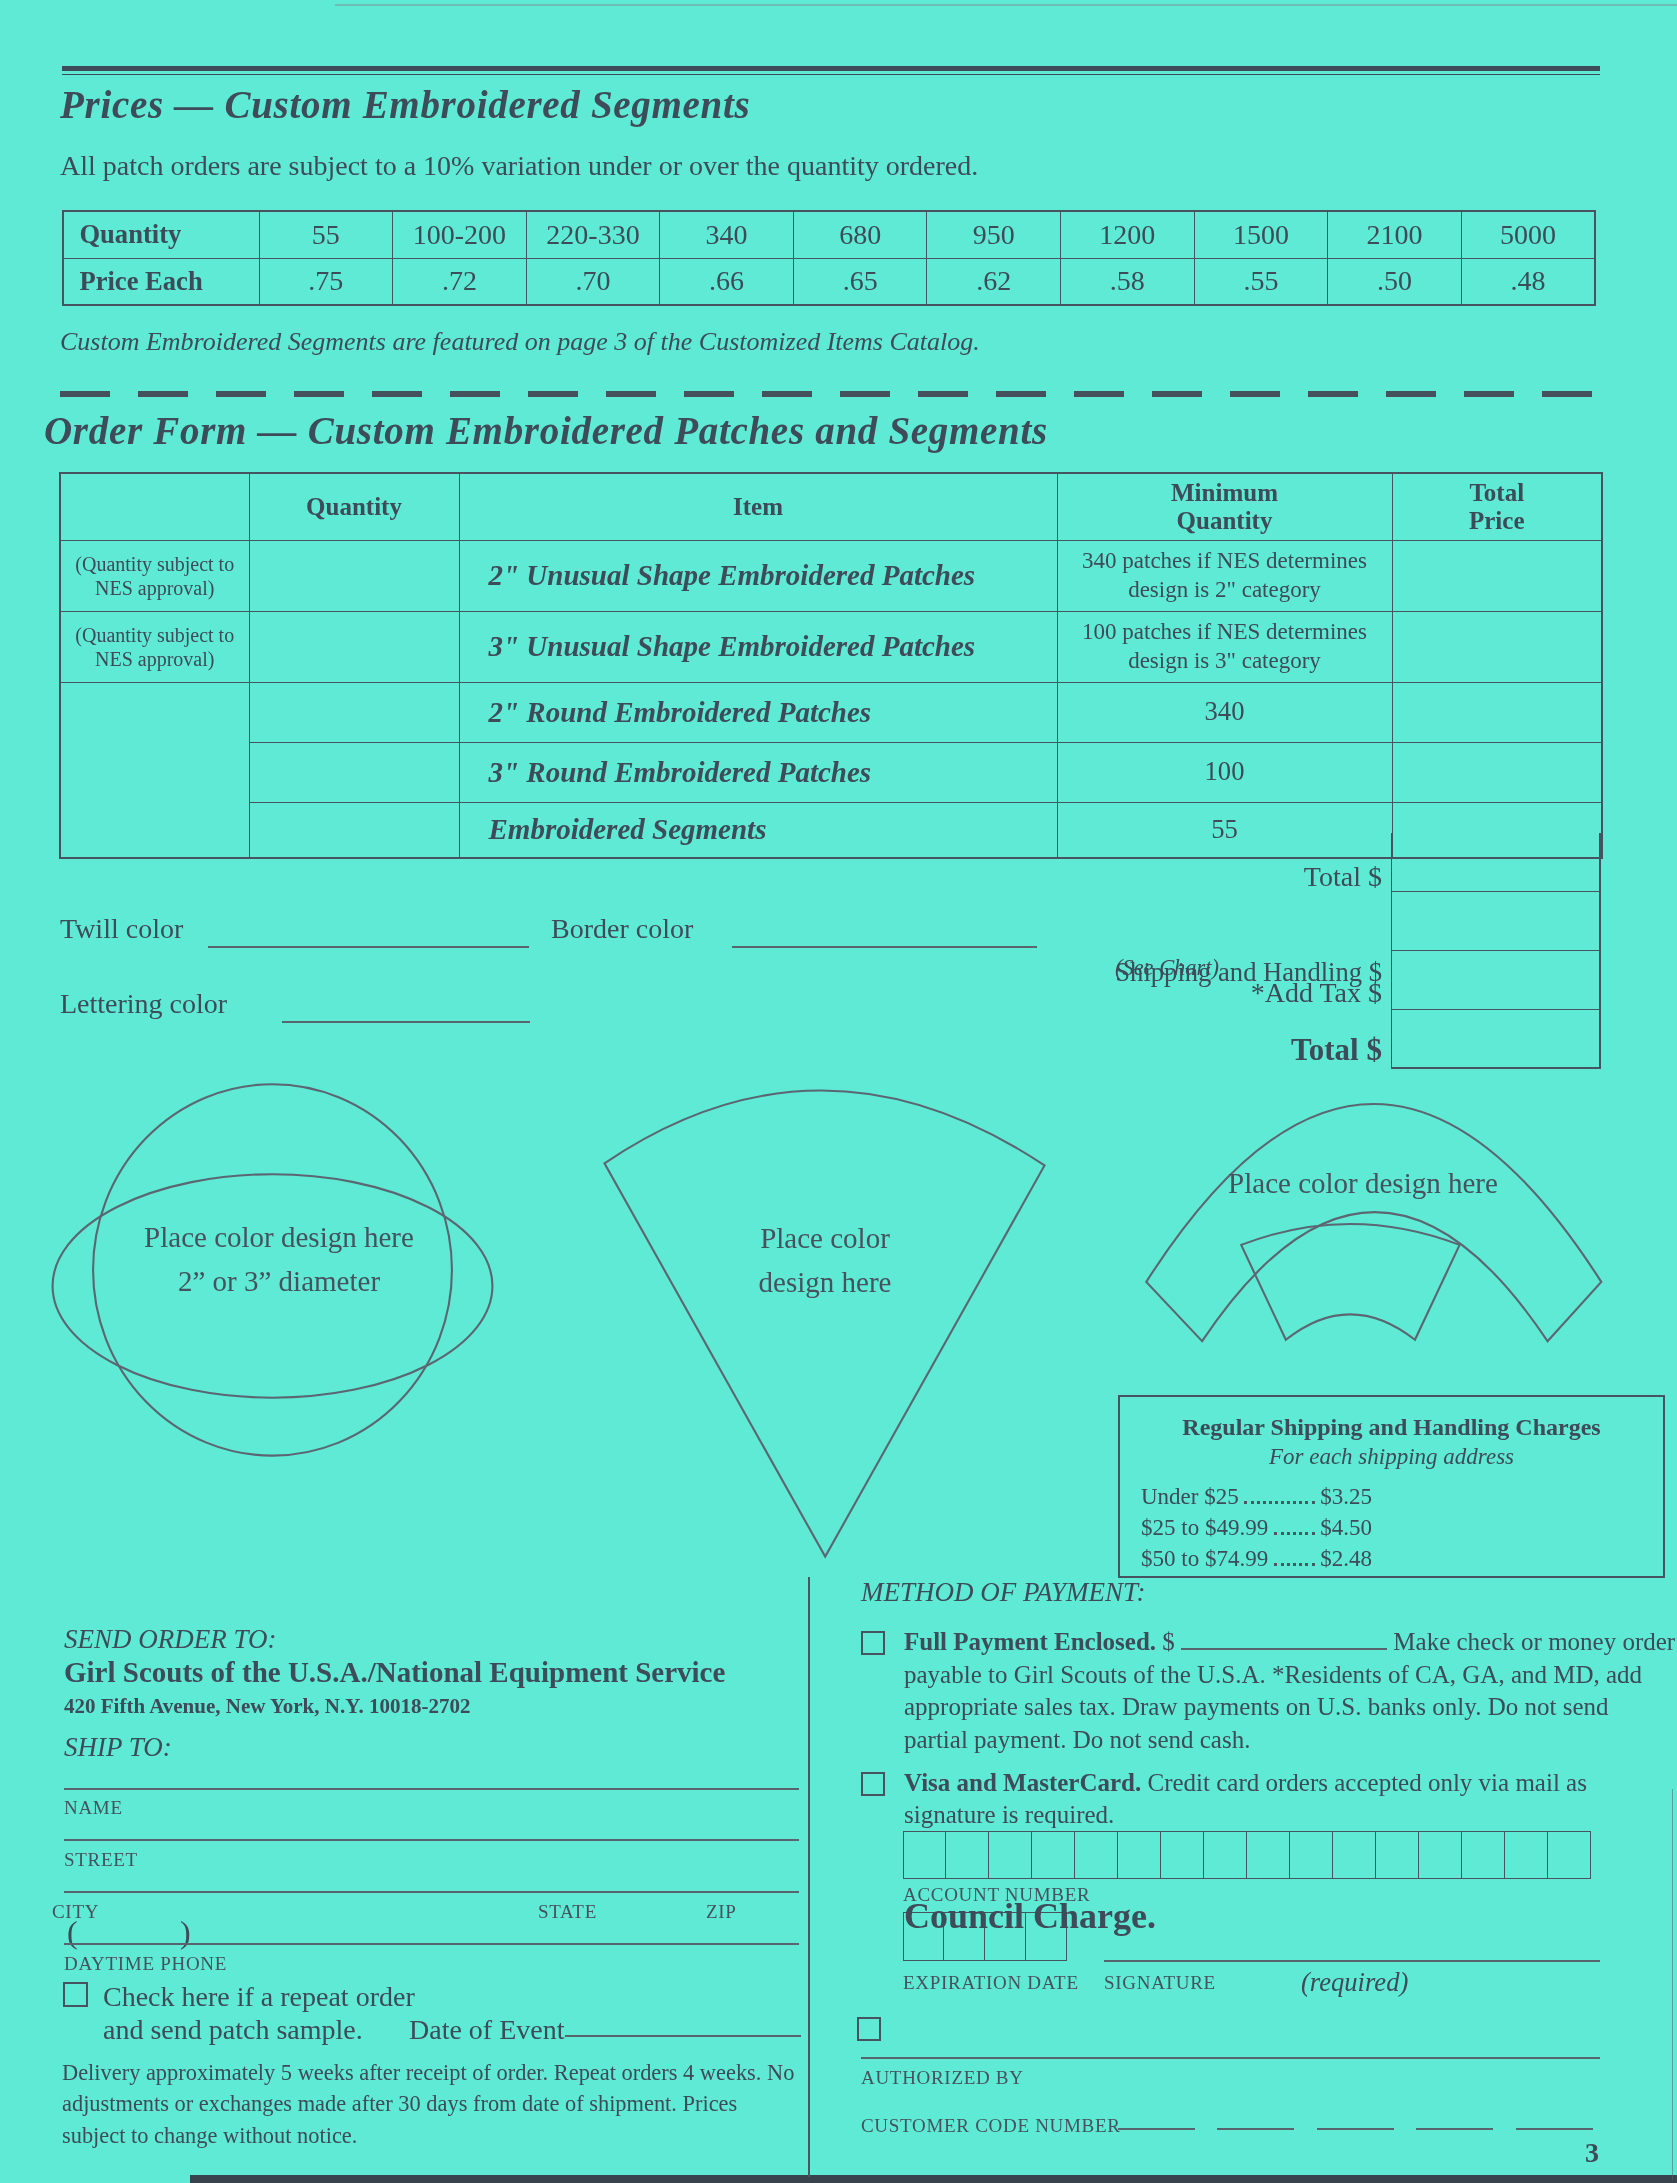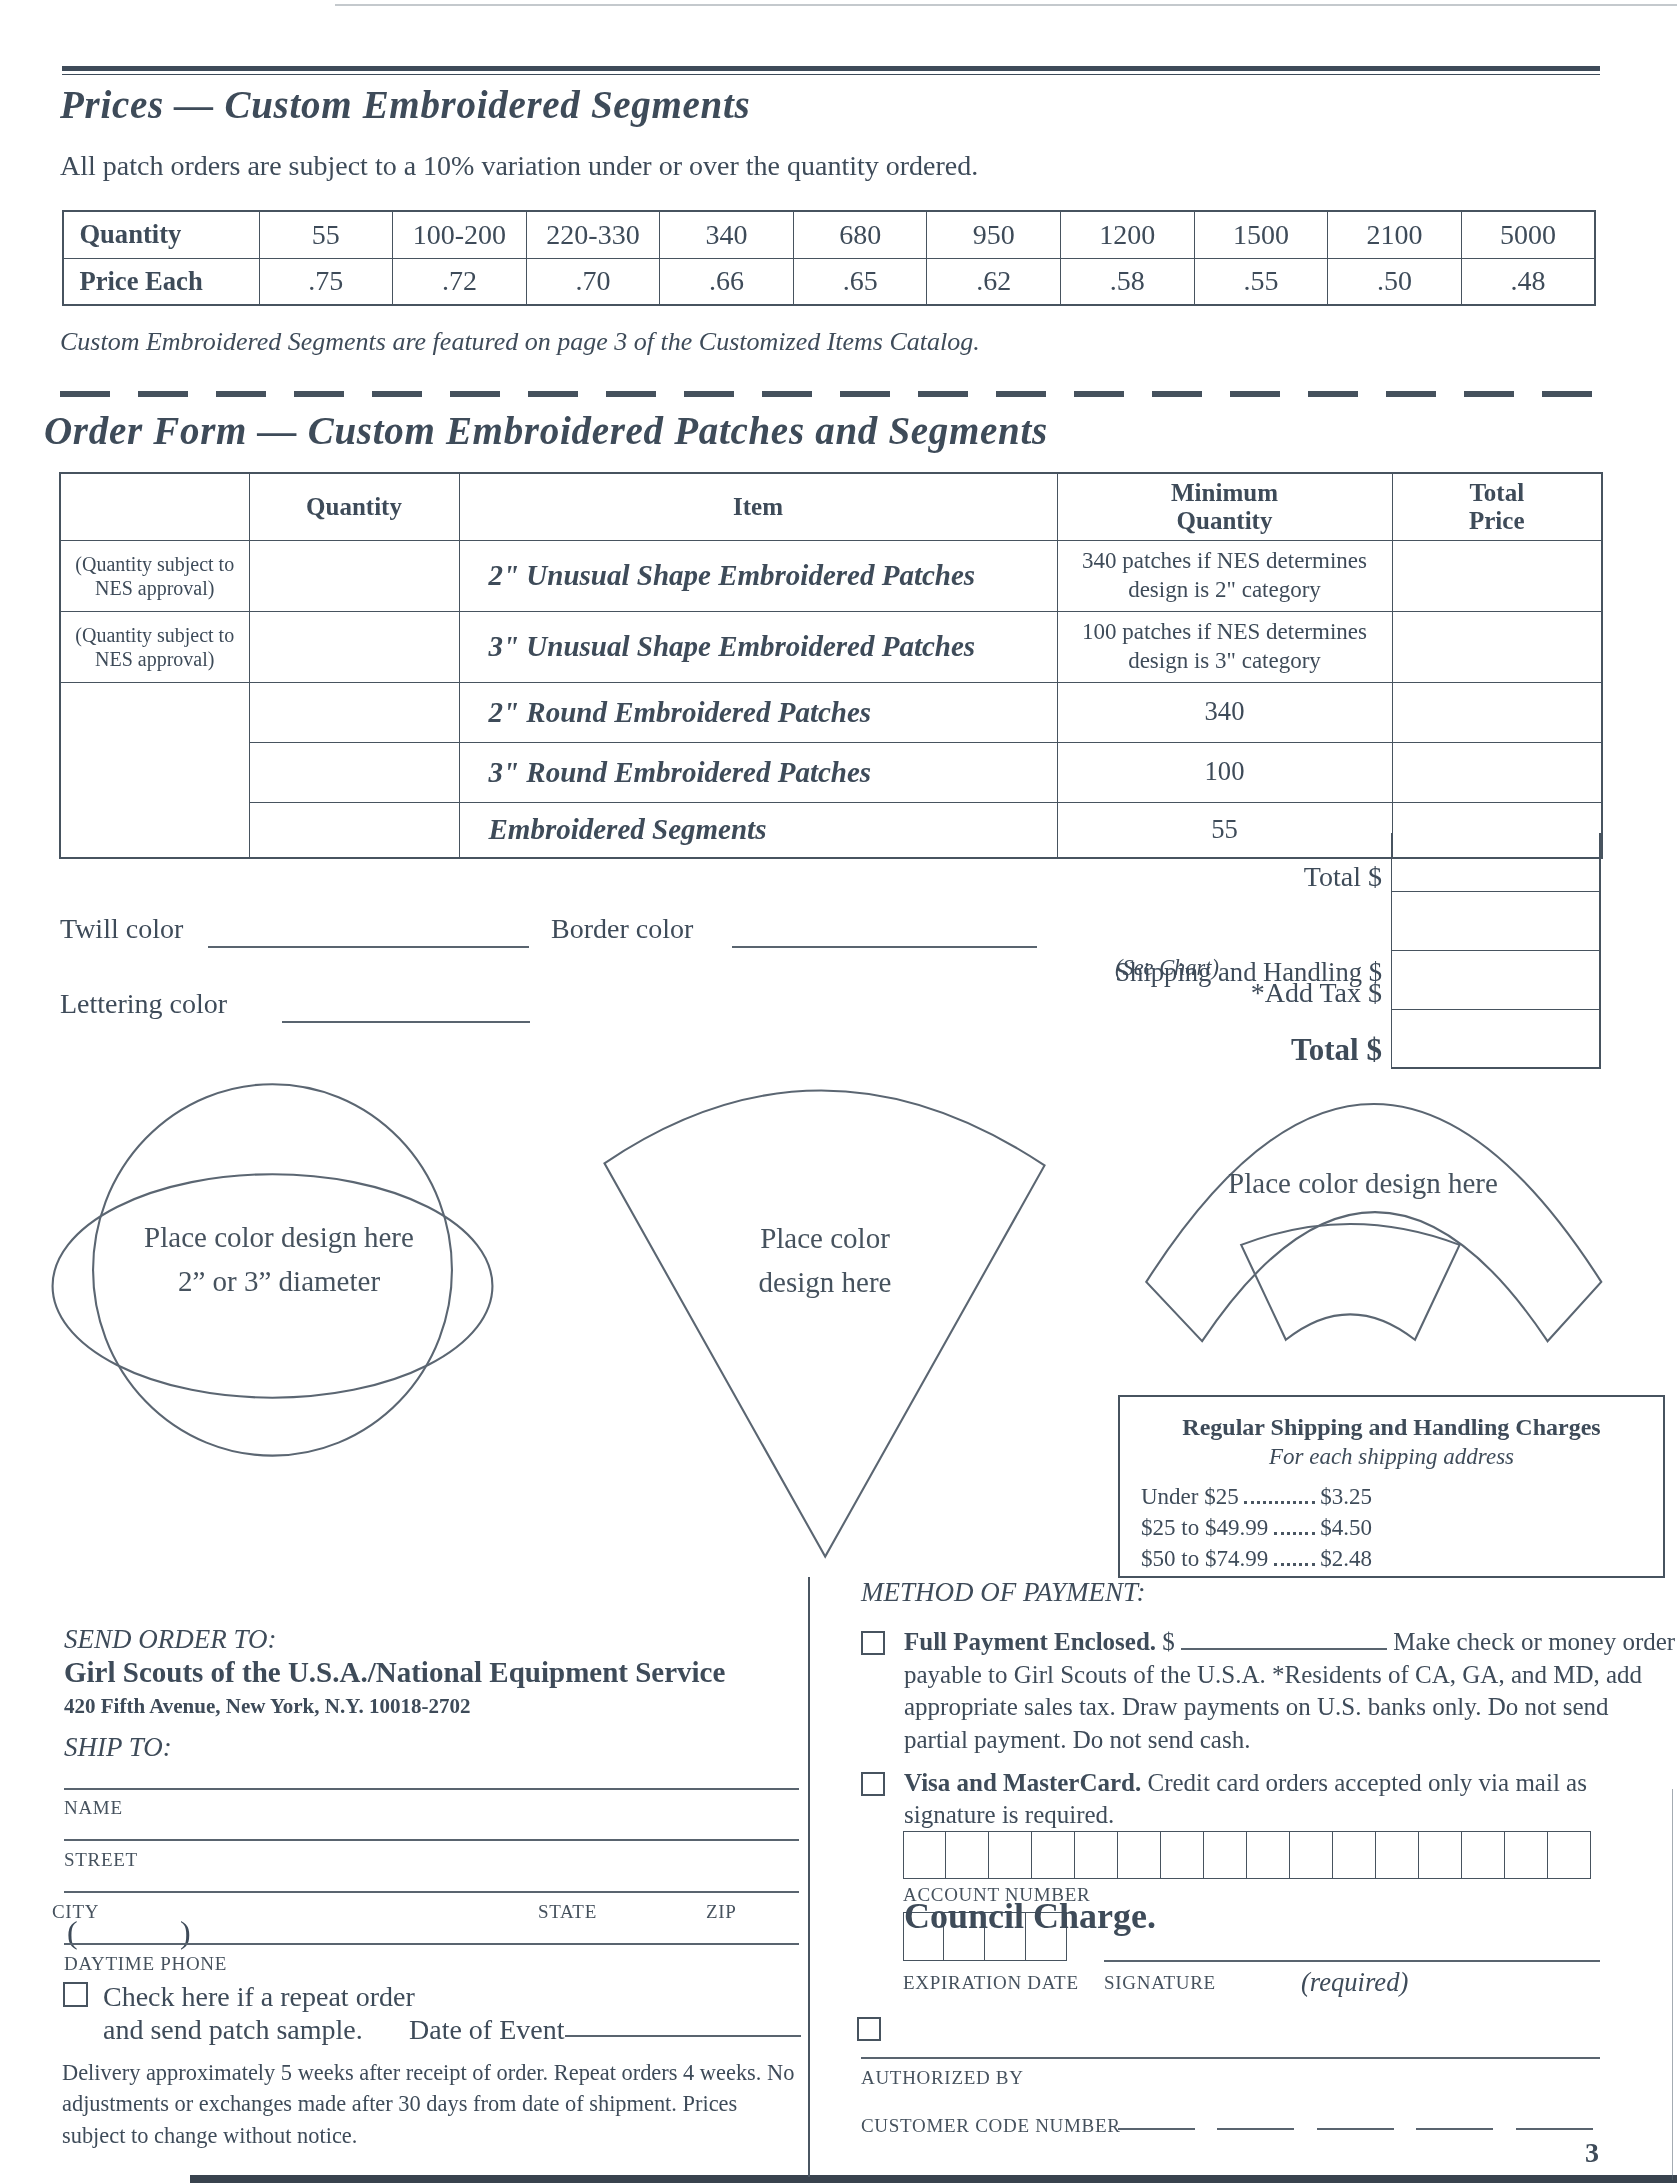--- a/index.html
+++ b/index.html
@@ -1,19 +1,19 @@
 <!DOCTYPE html>
 <html style="font-size:11.2px"><head>
 <meta charset="utf-8">
 <style>
   * { box-sizing: border-box; margin: 0; padding: 0; }
   body { background: #d8d7d2; font-family: "Liberation Serif", "DejaVu Serif", serif; }
   #page {
     position: relative; width: 1678px; height: 2183px;
-    background: #ffffff; color: #3e4b59; overflow: hidden; text-decoration: underline;
+    background: #5eead4; color: #3e4b59; overflow: hidden; text-decoration: underline;
   }
   .abs { position: absolute; }
   .it { font-style: italic; }
   .b  { font-weight: bold; }
   .rule  { background: #3e4b59; }
   .uline { border-bottom: 2.1px solid #59646f; }
   .sm-lbl { font-size: 19px; letter-spacing: 0.7px; color: #46525e; }
   .head { font-size: 39px; font-weight: bold; font-style: italic; letter-spacing: 0.7px; }
   .bodytxt { font-size: 28px; }
   table.grid { border-collapse: collapse; table-layout: fixed; }

